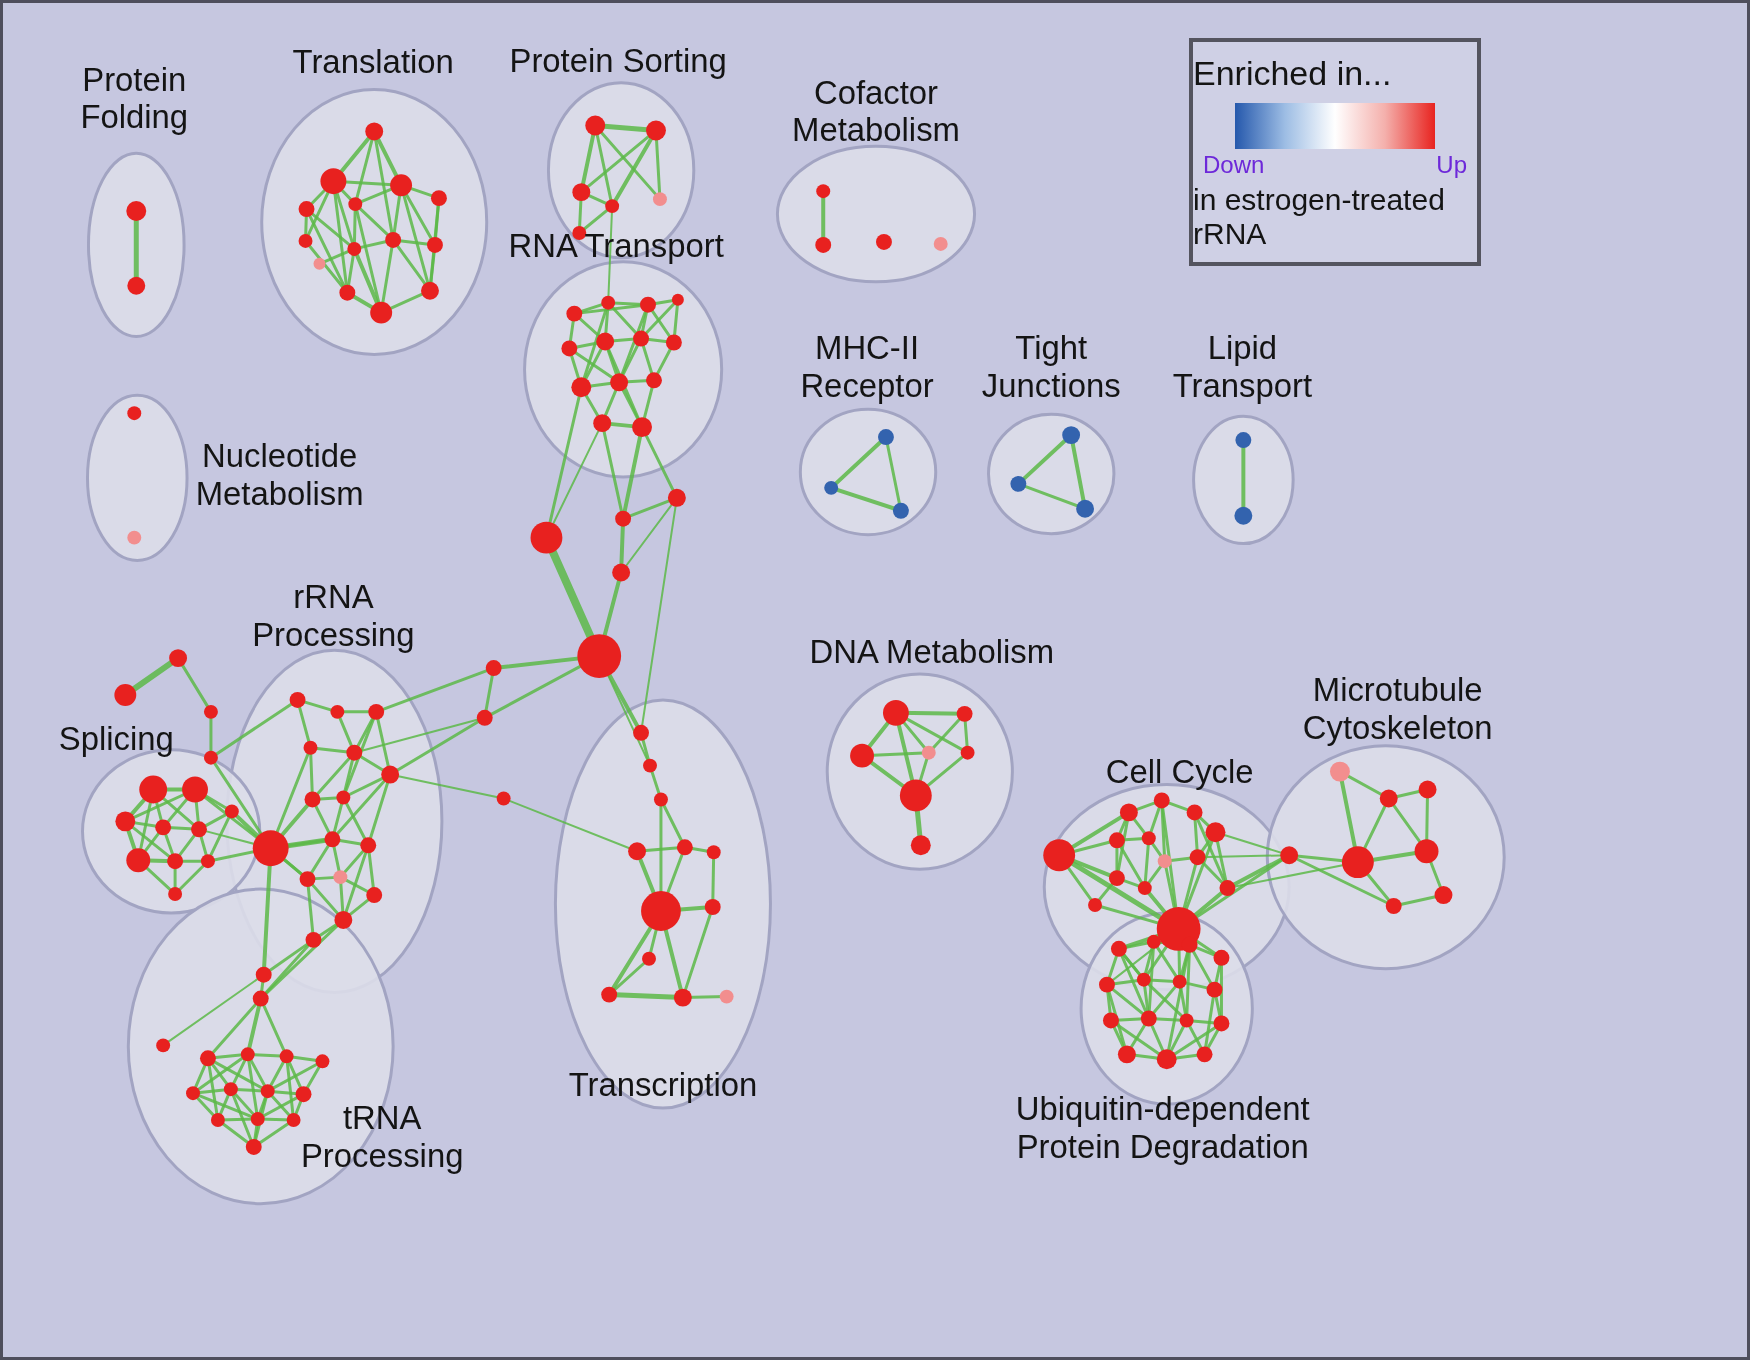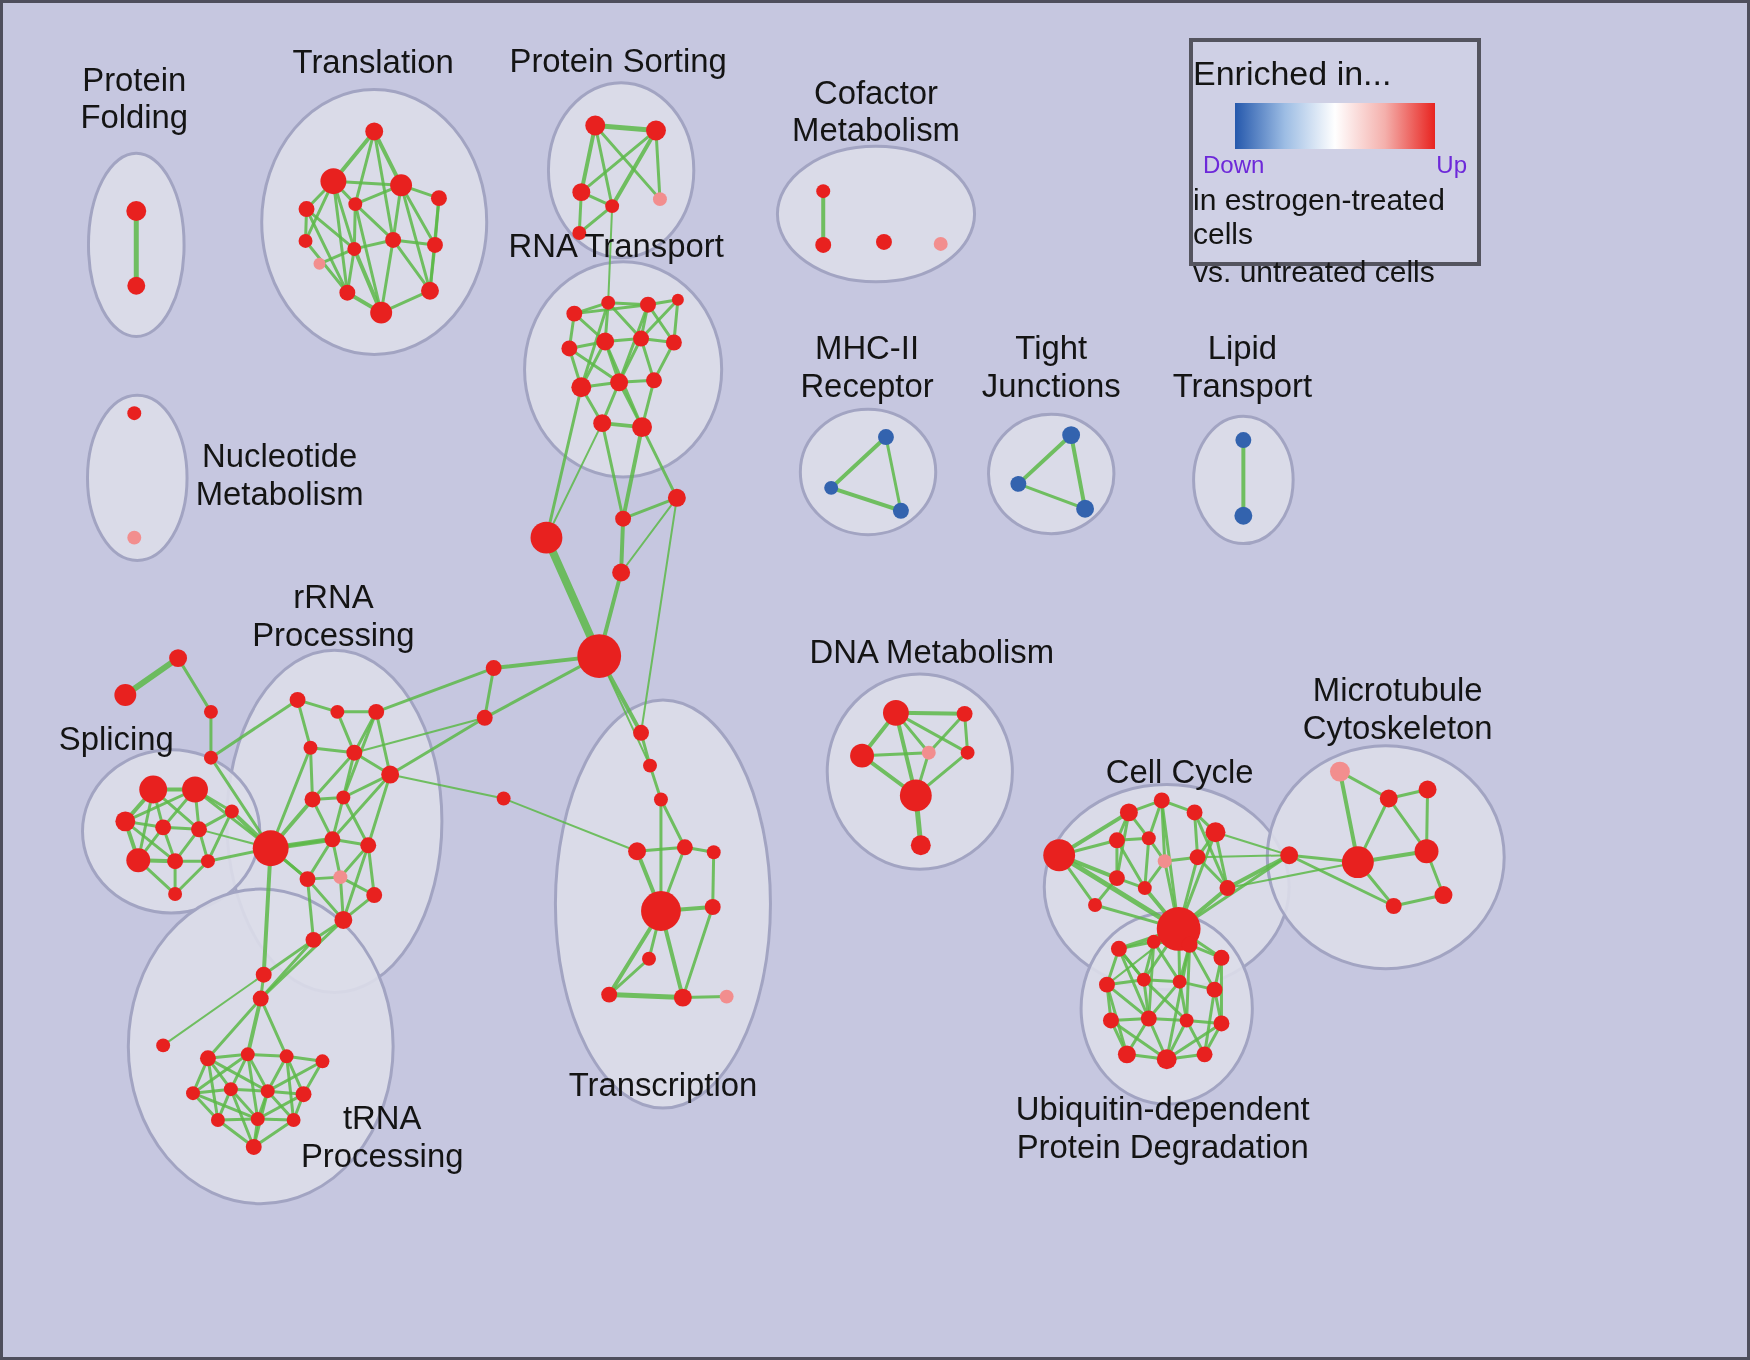--- a/index.html
+++ b/index.html
@@ -579,16 +579,15 @@
       </g>
     </svg>
 
   <div class="legend">
     <div class="legend-title">Enriched in...</div>
     <div class="legend-gradient" style="background: linear-gradient(90deg, rgb(37, 88, 172), rgb(157, 189, 228), rgb(255, 255, 255), rgb(244, 176, 172), rgb(232, 35, 31));"></div>
     <div class="legend-scale">
       <span>Down</span>
       <span>Up</span>
     </div>
-    <div class="legend-caption">in estrogen-treated cells</div>
-    <div class="legend-caption">vs. untreated cells</div>
+    <div class="legend-caption">in estrogen-treated rRNA</div>
   </div>
 </div>
 
 </body></html>

